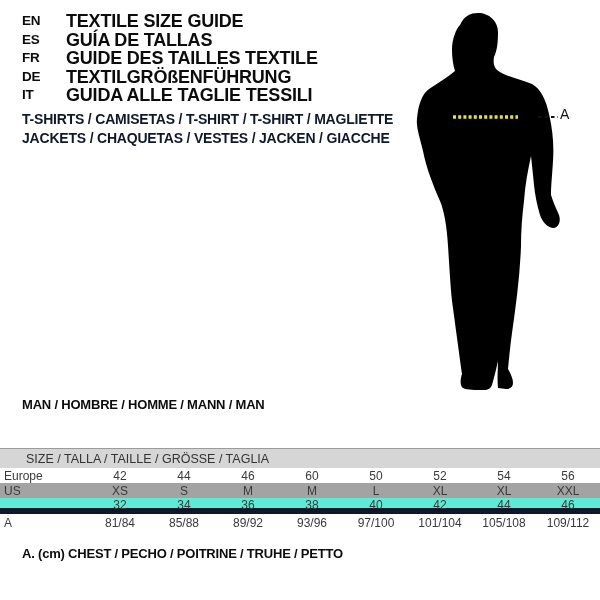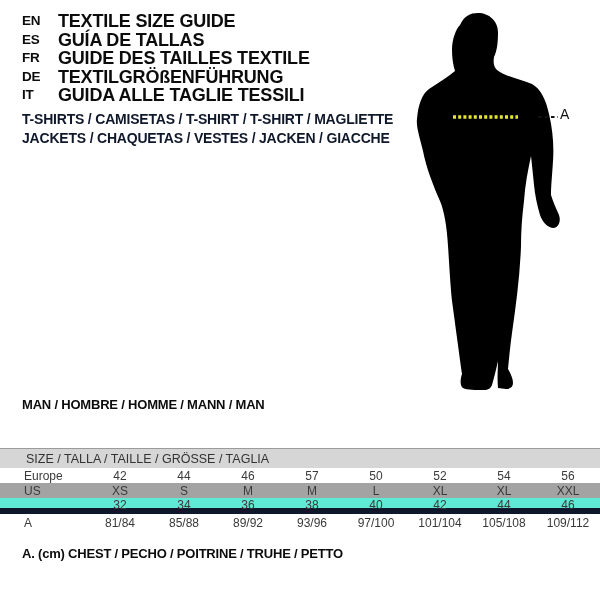--- a/index.html
+++ b/index.html
@@ -2,41 +2,41 @@
 <html><head>
 <meta charset="utf-8">
 <style>
   html,body{margin:0;padding:0;}
   .canvas{
     position:relative;width:600px;height:600px;background:#ffffff;
     font-family:"Liberation Sans",sans-serif;color:#111;overflow:hidden;
   }
   
   .lang-block{position:absolute;left:22px;top:12px;}
-  .lang-row{display:flex;line-height:18.6px;}
+  .lang-row{display:flex;line-height:18.6px;gap:8px;}
   .lang-code{width:36px;font-weight:700;font-size:13.5px;letter-spacing:-0.2px;color:#0c0c0c;}
   .lang-label{font-weight:700;font-size:18px;letter-spacing:-0.2px;color:#0c0c0c;white-space:nowrap;}
   
   .cat-block{position:absolute;left:22px;top:110px;}
   .cat-line{font-weight:700;font-size:14px;line-height:19px;letter-spacing:-0.2px;color:#0f172a;white-space:nowrap;}
   
   .fig-svg{position:absolute;left:390px;top:5px;width:200px;height:390px;}
   .measure-label{position:absolute;left:560px;top:106px;font-size:14px;font-weight:500;color:#111;}
   .man-title{position:absolute;left:22px;top:397px;font-weight:700;font-size:13px;letter-spacing:-0.2px;color:#0c0c0c;white-space:nowrap;}
   
   .size-table{position:absolute;left:0;top:448px;width:600px;}
   .thead{box-sizing:border-box;height:20px;background:#d6d6d6;border-top:1px solid #9b9b9b;
          display:flex;align-items:center;padding-left:26px;font-size:12.5px;color:#333;}
   .trow{display:grid;grid-template-columns:88px repeat(8,1fr);align-items:center;
         font-size:12px;color:#3a3a3a;}
   .row-europe{height:15px;background:#ffffff;}
   .row-us{height:15px;background:#a3a3a3;}
   .row-alt{box-sizing:border-box;height:16px;background:#5eead4;border-bottom:6px solid #0f172a;}
   .row-a{height:17px;background:#ffffff;}
-  .tlabel{text-align:left;padding-left:24px;}
+  .tlabel{text-align:left;padding-left:4px;}
   .tcell{text-align:center;}
   
   .footnote{position:absolute;left:22px;top:546px;font-weight:700;font-size:13px;letter-spacing:-0.2px;color:#0c0c0c;white-space:nowrap;}
 </style>
 </head>
 <body>
 
 <div class="canvas">
 
   <div class="lang-block">
@@ -114,21 +114,21 @@
   <div class="size-table">
     <div class="thead">
       <span>SIZE / TALLA / TAILLE / GRÖSSE / TAGLIA</span>
     </div>
 
     <div class="trow row-europe">
       <span class="tlabel">Europe</span>
       <span class="tcell">42</span>
       <span class="tcell">44</span>
       <span class="tcell">46</span>
-      <span class="tcell">57</span>
+      <span class="tcell">60</span>
       <span class="tcell">50</span>
       <span class="tcell">52</span>
       <span class="tcell">54</span>
       <span class="tcell">56</span>
     </div>
 
     <div class="trow row-us">
       <span class="tlabel">US</span>
       <span class="tcell">XS</span>
       <span class="tcell">S</span>

